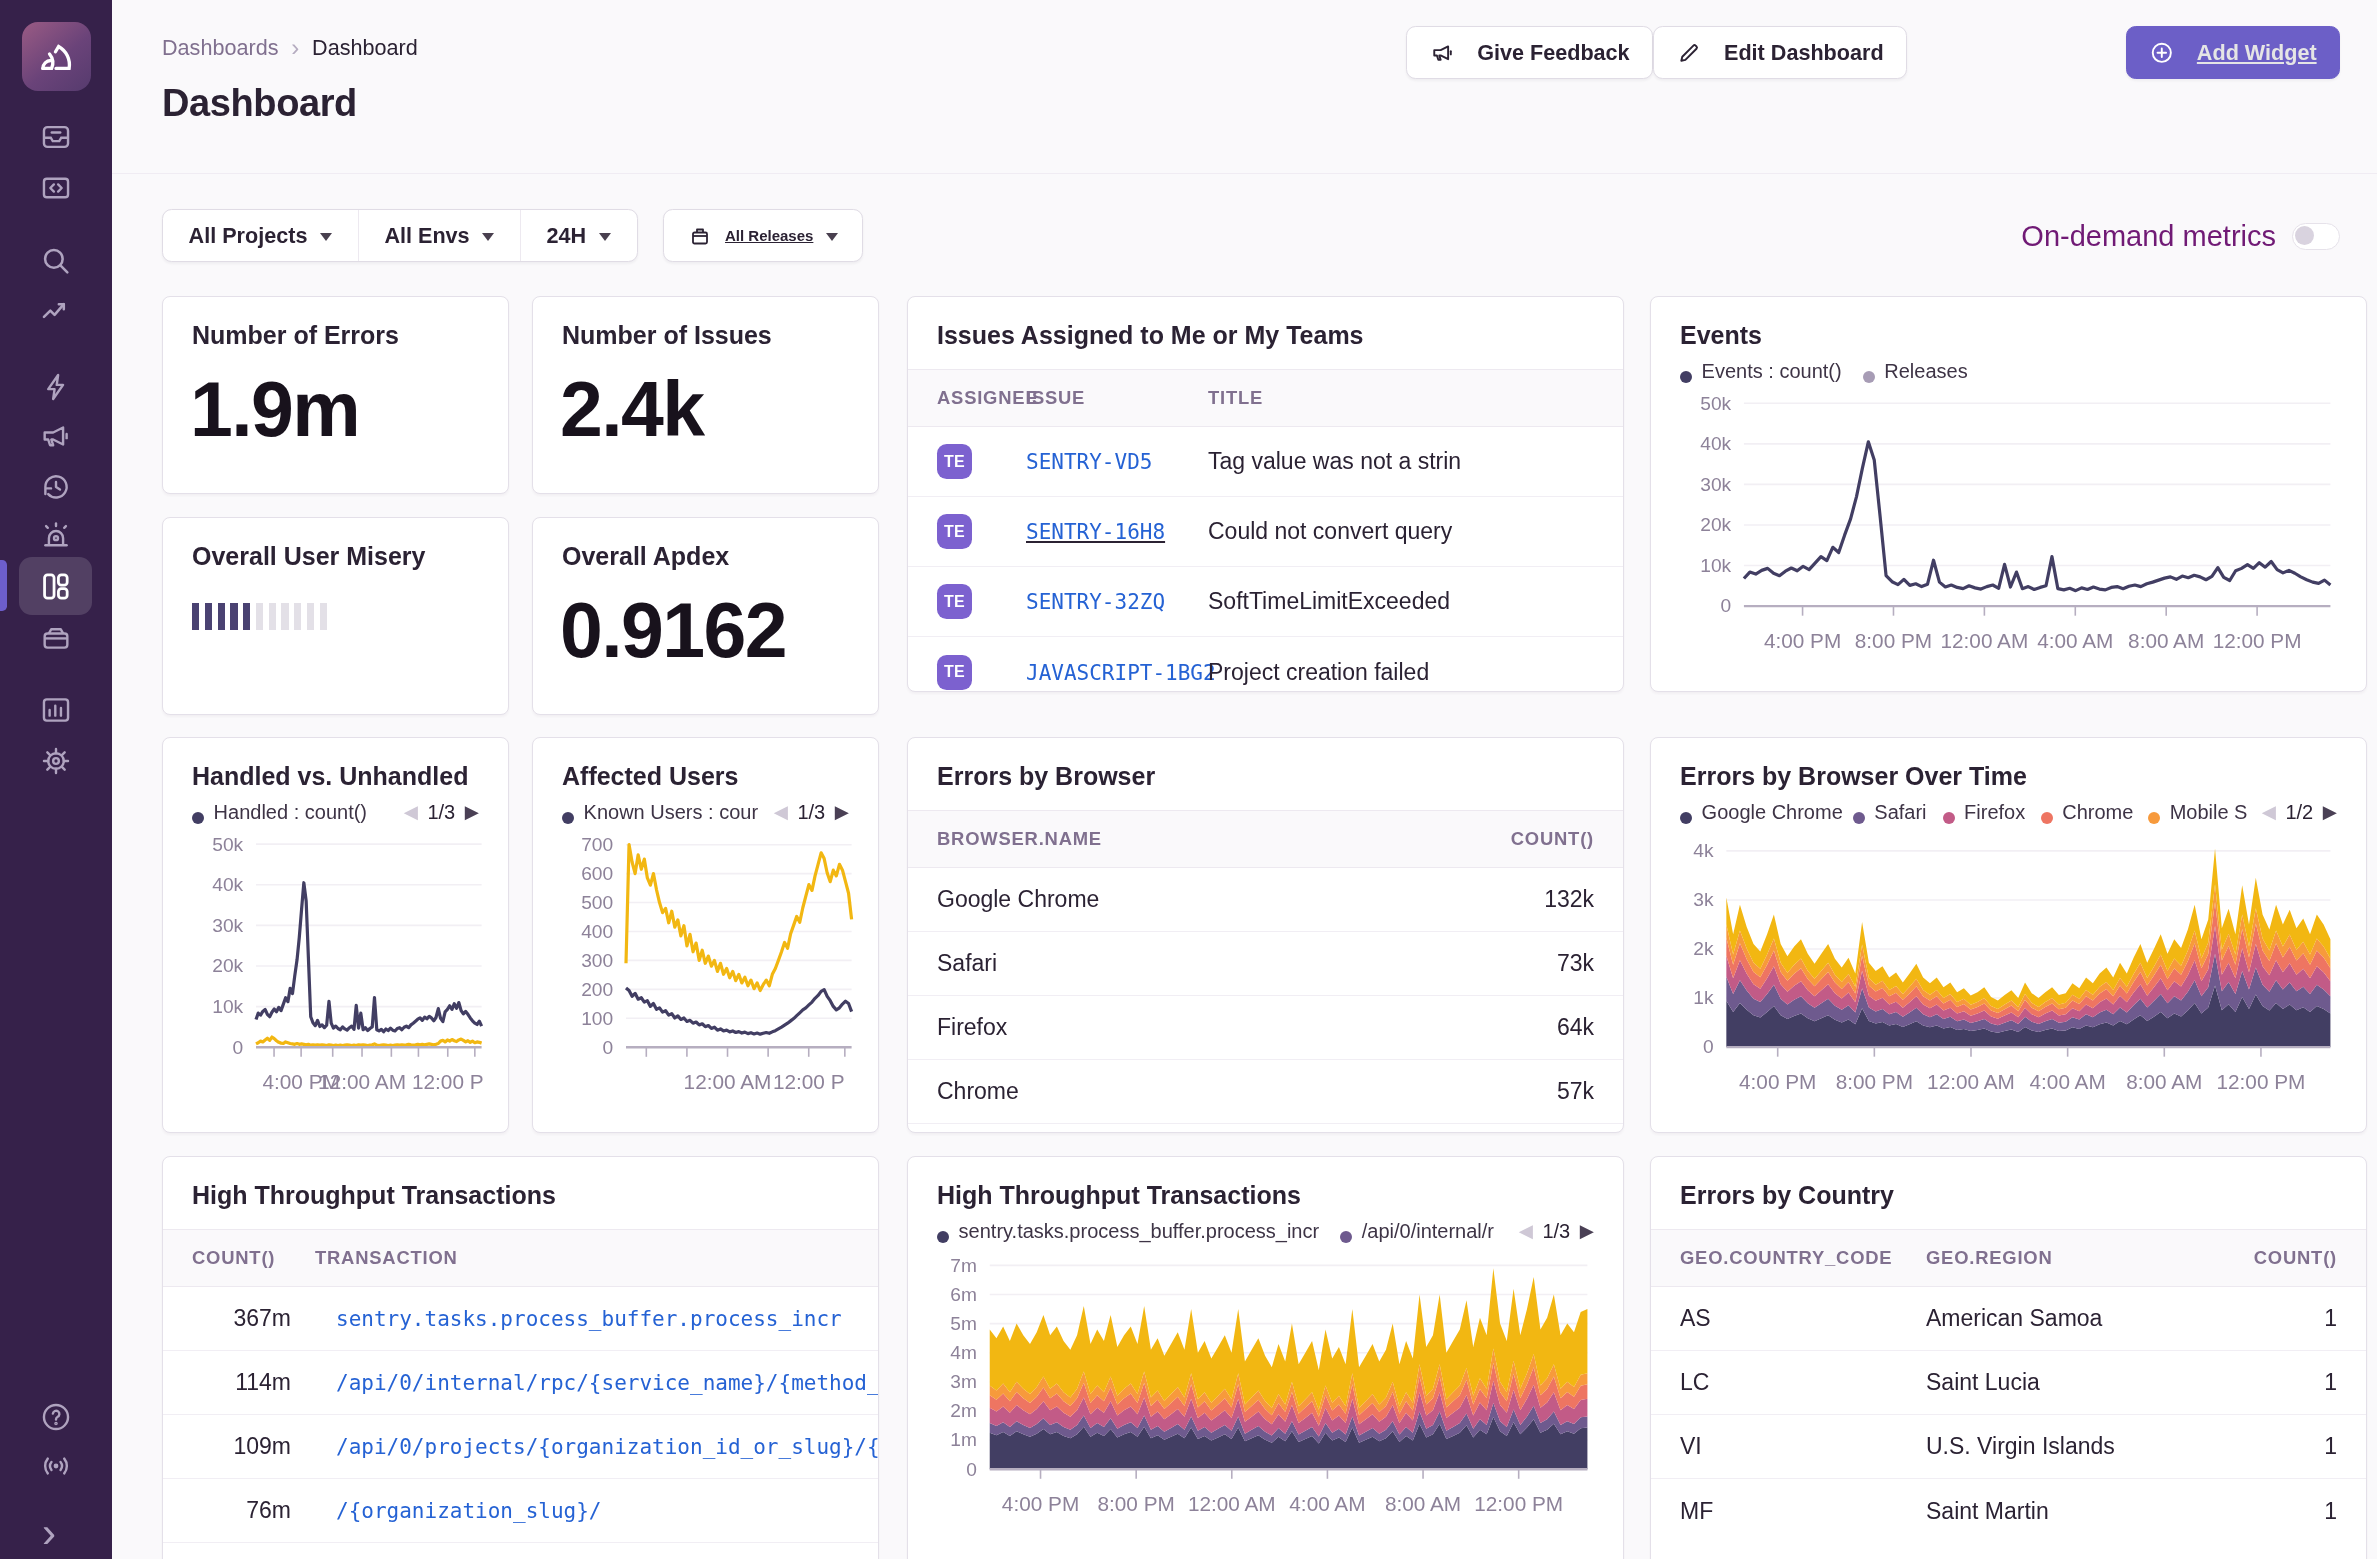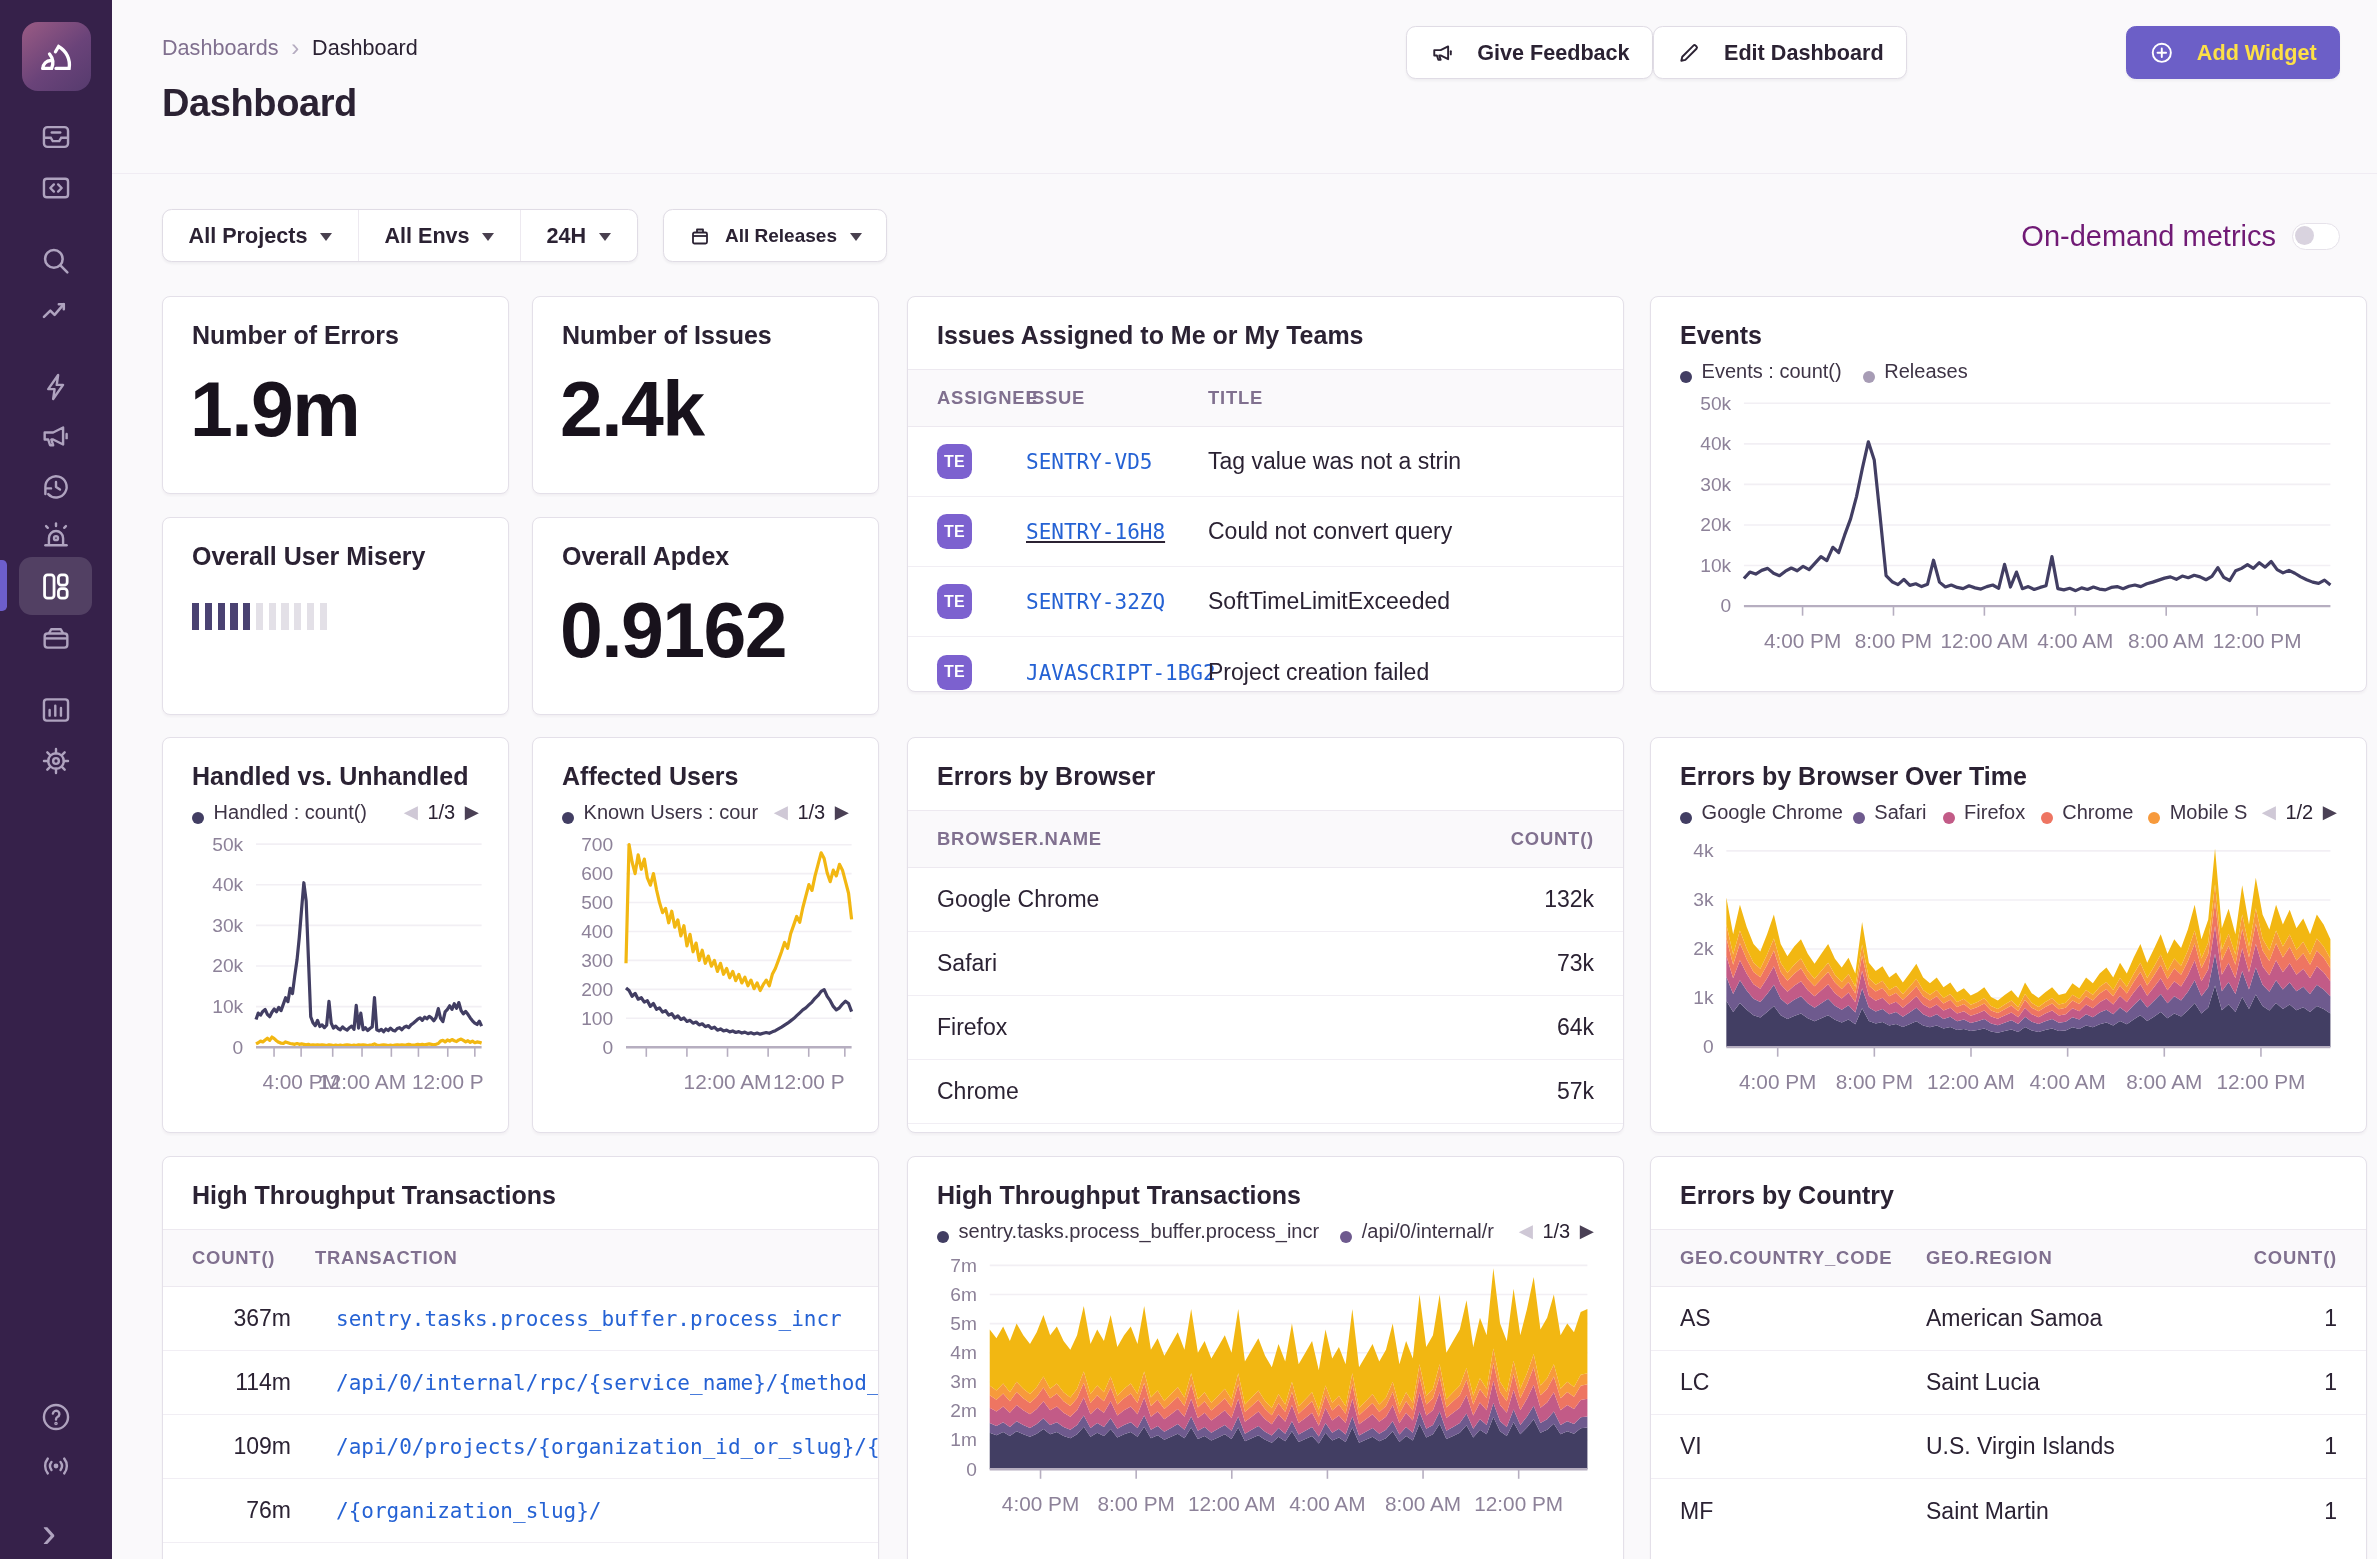--- a/index.html
+++ b/index.html
@@ -24,30 +24,30 @@
   .header-line { position:absolute; left:112px; right:0; top:173px; border-top:1.6px solid #F0ECF3; }
   .breadcrumb { position:absolute; left:162px; top:34px; font-size:21.6px; color:#80708F; display:flex; gap:12.8px; align-items:center; }
   .breadcrumb .sep { color:#B5ACC0; font-size:24px; }
   .breadcrumb .current { color:#2B2233; }
   .page-title { position:absolute; left:162px; top:82px; font-size:38px; font-weight:700; color:#2B2233; letter-spacing:-0.4px; }
 
   .hbtn { position:absolute; top:26px; height:53px; background:#fff; border:1.6px solid #E0DCE5; border-radius:9.6px;
           display:flex; align-items:center; gap:22px; padding:0 22.4px; font-size:21.6px; font-weight:700; color:#2B2233;
           box-shadow:0 1.6px 2.4px rgba(43,34,51,0.05); cursor:pointer; }
   .hbtn svg { width:25.6px; height:25.6px; }
-  .hbtn.primary { background:#6C5FC7; border-color:#6C5FC7; color:#fde047; }
+  .hbtn.primary { background:#6C5FC7; border-color:#6C5FC7; color:#e5e5e5;text-decoration:underline; }
 
   
   .filters { position:absolute; left:162px; top:209px; display:flex; gap:25.6px; }
   .seg-group { display:flex; background:#fff; border:1.6px solid #E0DCE5; border-radius:9.6px; height:53px;
                box-shadow:0 1.6px 2.4px rgba(43,34,51,0.05); overflow:hidden; }
   .seg { display:flex; align-items:center; gap:12.8px; padding:0 25.6px; font-size:21.6px; font-weight:700; cursor:pointer; }
   .seg + .seg { border-left:1.6px solid #EDE9F0; }
   .rel-btn { display:flex; align-items:center; gap:12.8px; background:#fff; border:1.6px solid #E0DCE5; border-radius:9.6px;
-             height:53px; padding:0 24px; font-size:19px; font-weight:700; box-shadow:0 1.6px 2.4px rgba(43,34,51,0.05); cursor:pointer; }
+             height:53px; padding:0 24px; font-size:15px; font-weight:700; box-shadow:0 1.6px 2.4px rgba(43,34,51,0.05); cursor:pointer;text-decoration:underline; }
   .rel-btn svg { width:24px; height:24px; }
   .chev { width:0; height:0; border-left:6.4px solid transparent; border-right:6.4px solid transparent; border-top:8px solid #49404F; margin-top:3.2px; }
   .ondemand { position:absolute; right:37px; top:220px; display:flex; align-items:center; gap:16px; }
   .ondemand .lbl { font-size:29px; color:#701a75; }
   .toggle { width:48px; height:27px; border:1.6px solid #E6E2EA; background:#fff; border-radius:14.4px; position:relative; cursor:pointer; }
   .toggle .knob { position:absolute; left:2.4px; top:2.4px; width:19px; height:19px; border-radius:50%; background:#D9D3DF; }
 
   
   .card { position:absolute; background:#fff; border:1.6px solid #E4E0E9; border-radius:8px;
           box-shadow:0 1.6px 2.4px rgba(43,34,51,0.04); overflow:hidden; }

